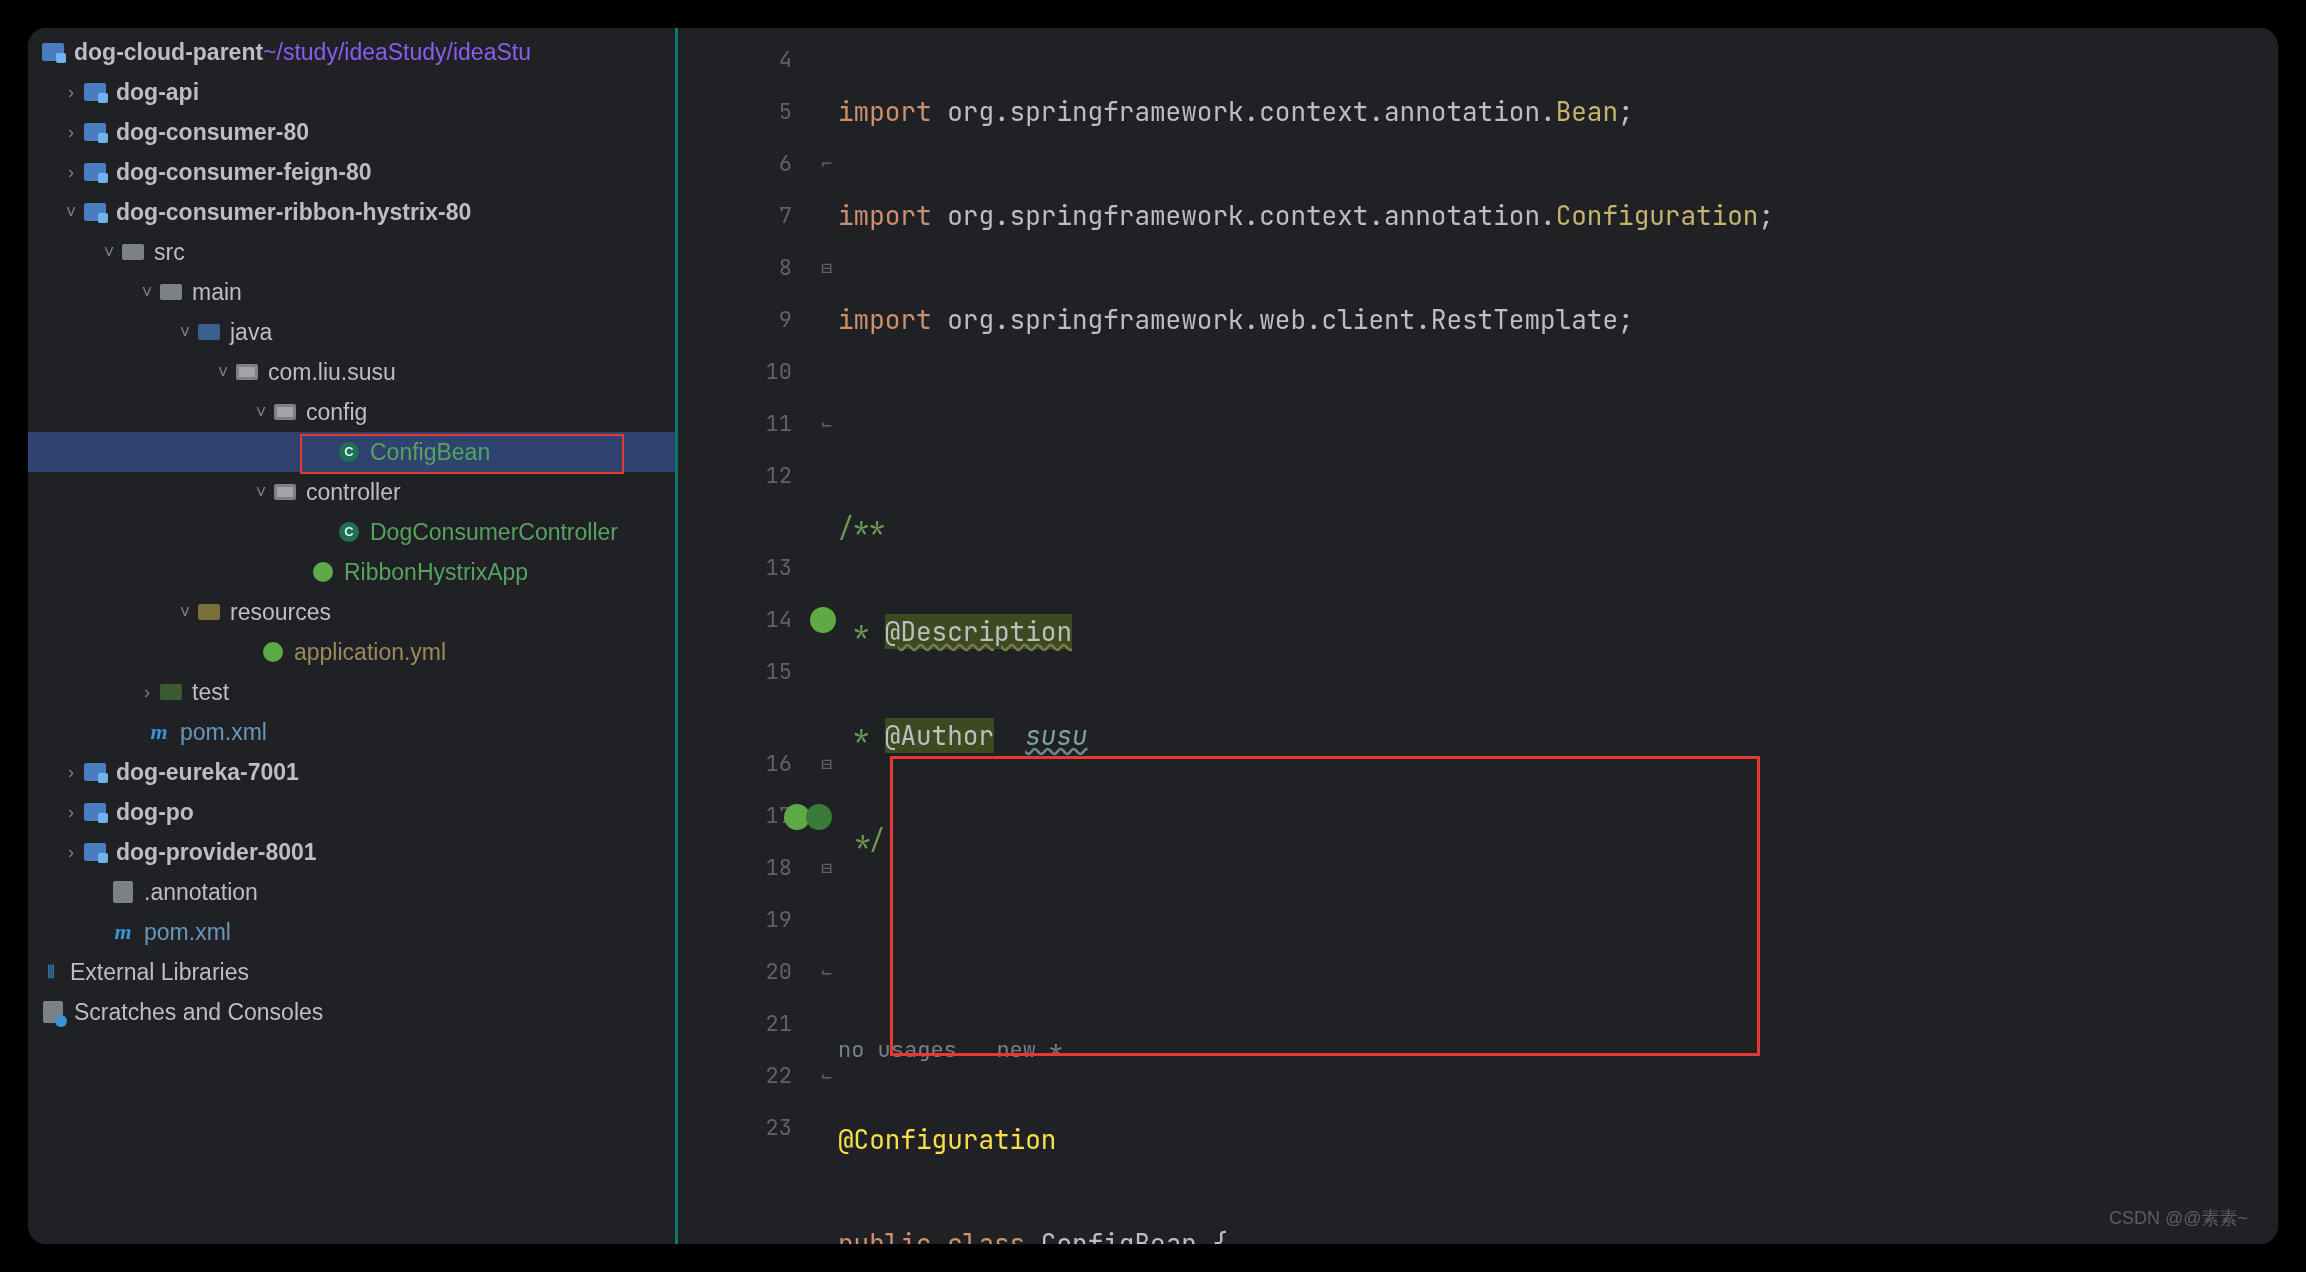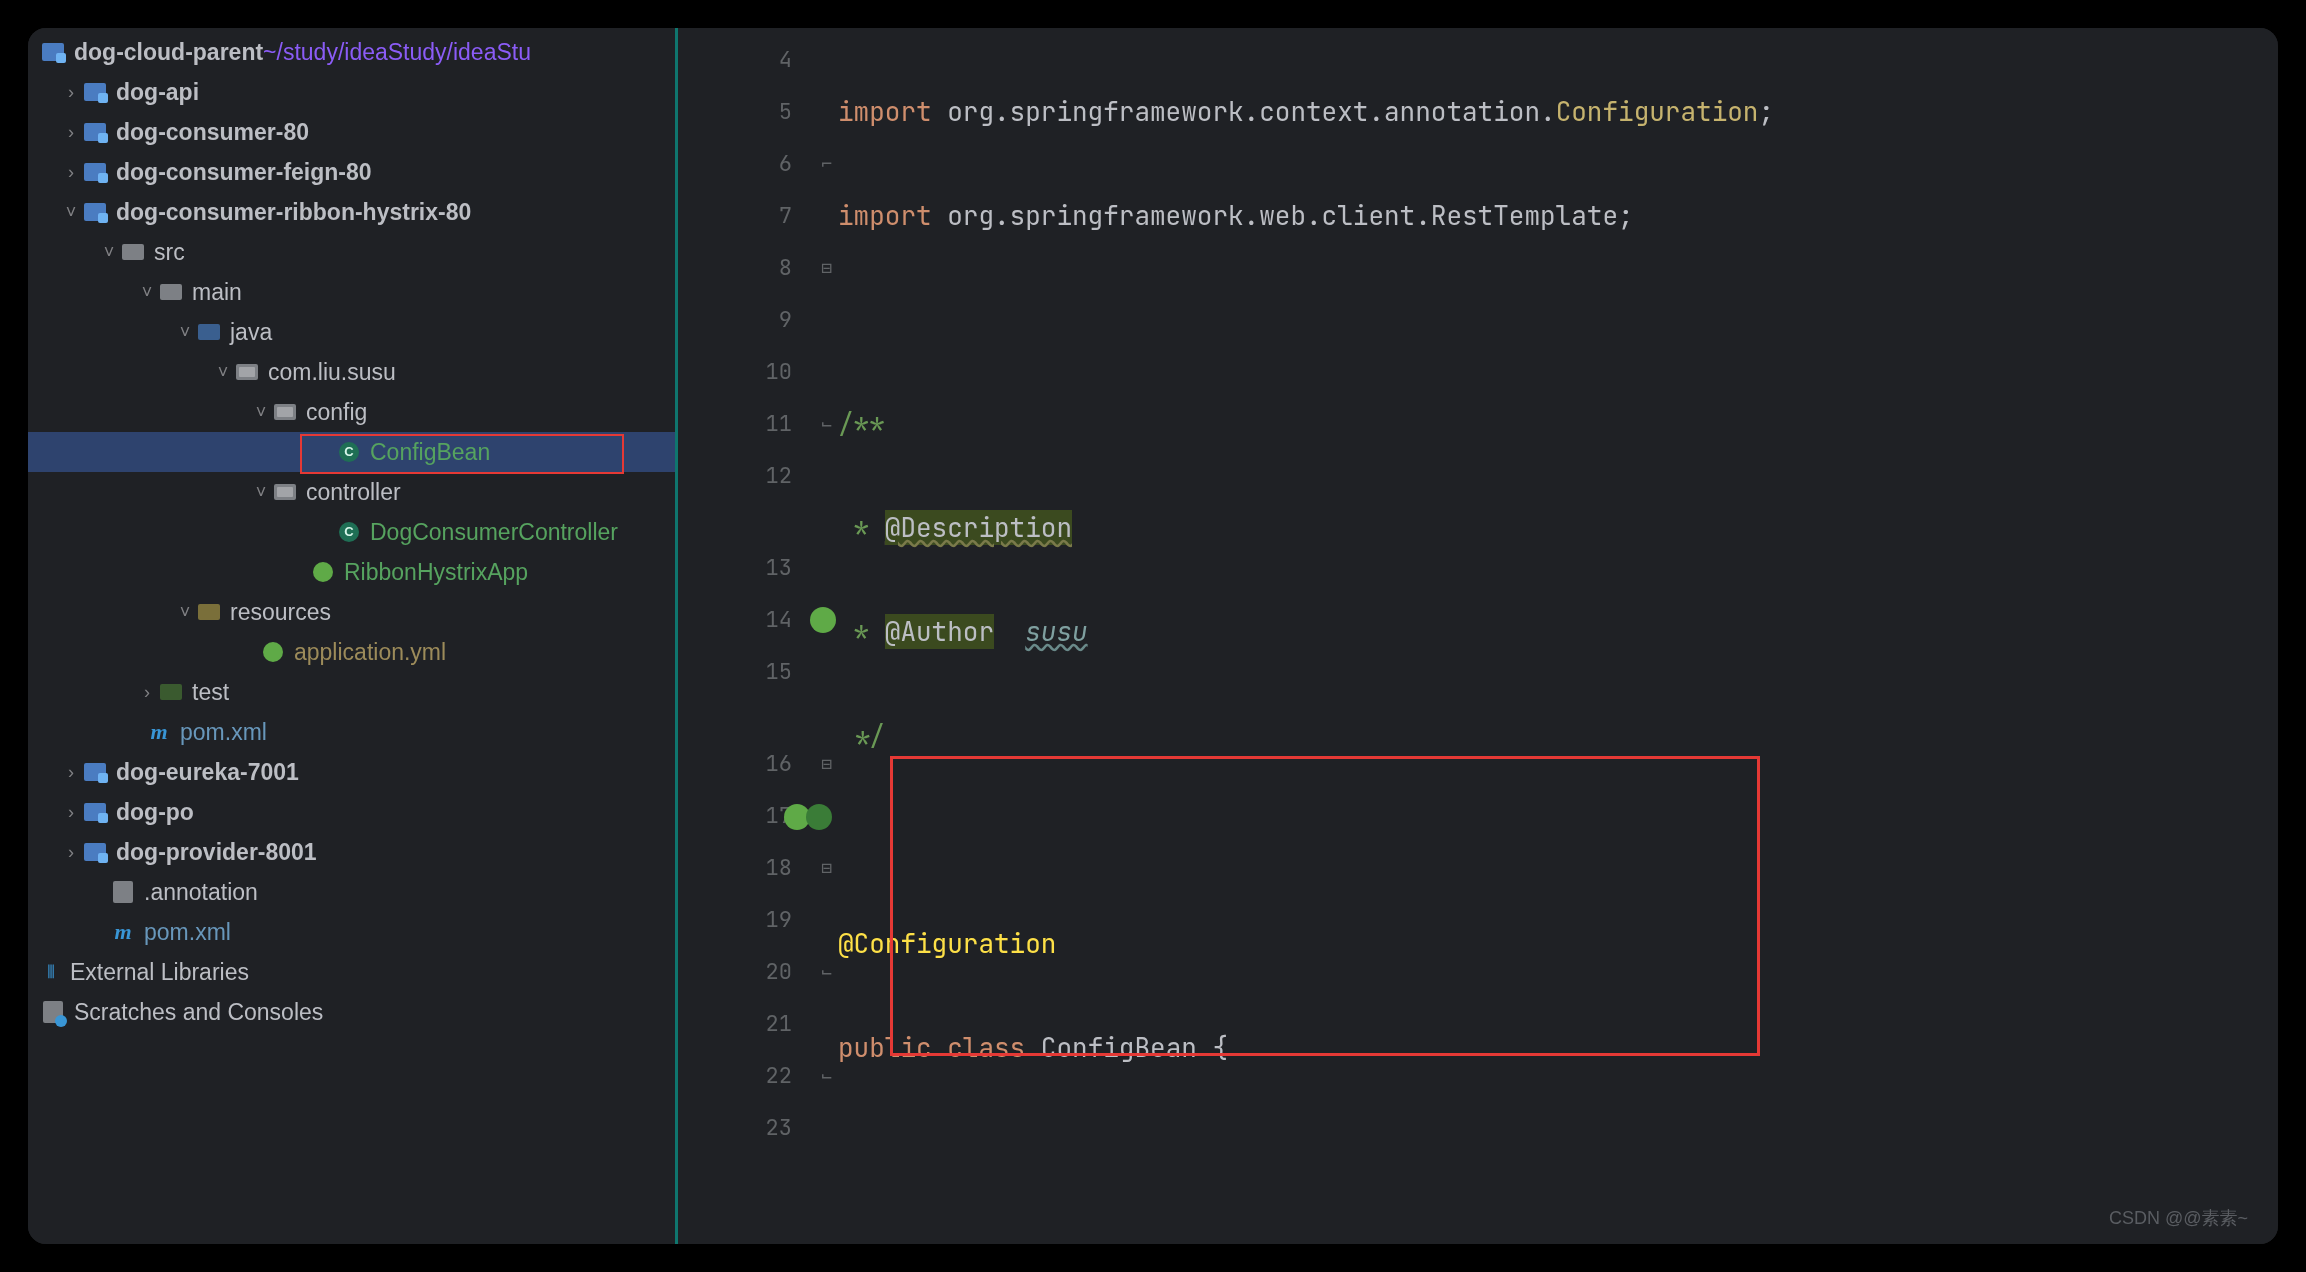--- a/index.html
+++ b/index.html
@@ -396,28 +396,30 @@
       <div class="gline">
           <span class="num">22</span>
           <span class="mark">⌙</span>
         </div>
       <div class="gline">
           <span class="num">23</span>
         </div>
     </div>
 
     <div class="code">
+<div class="cline"><span class="tok-kw">import</span> <span class="tok-pkg">org.springframework.context.annotation.</span><span class="tok-end">Bean</span><span>;</span></div>
 <div class="cline"><span class="tok-kw">import</span> <span class="tok-pkg">org.springframework.context.annotation.</span><span class="tok-end">Configuration</span><span>;</span></div>
 <div class="cline"><span class="tok-kw">import</span> <span class="tok-pkg">org.springframework.web.client.RestTemplate;</span></div>
 <div class="cline"></div>
 <div class="cline"><span class="tok-cmt2">/**</span></div>
 <div class="cline"><span class="tok-cmt2"> * </span><span class="tok-wavy">@Description</span></div>
 <div class="cline"><span class="tok-cmt2"> * </span><span class="tok-auth">@Author</span>  <span class="tok-susu">susu</span></div>
 <div class="cline"><span class="tok-cmt2"> */</span></div>
 <div class="cline"></div>
+<div class="cline" style="height:40px"><span class="tok-hint"><span>no usages</span>   <span>new *</span></span></div>
 <div class="cline"><span class="tok-anno">@Configuration</span></div>
 <div class="cline"><span class="tok-kw">public</span> <span class="tok-kw">class</span> <span class="tok-cls">ConfigBean</span><span> {</span></div>
 
 
 
 
 
 
 
 

